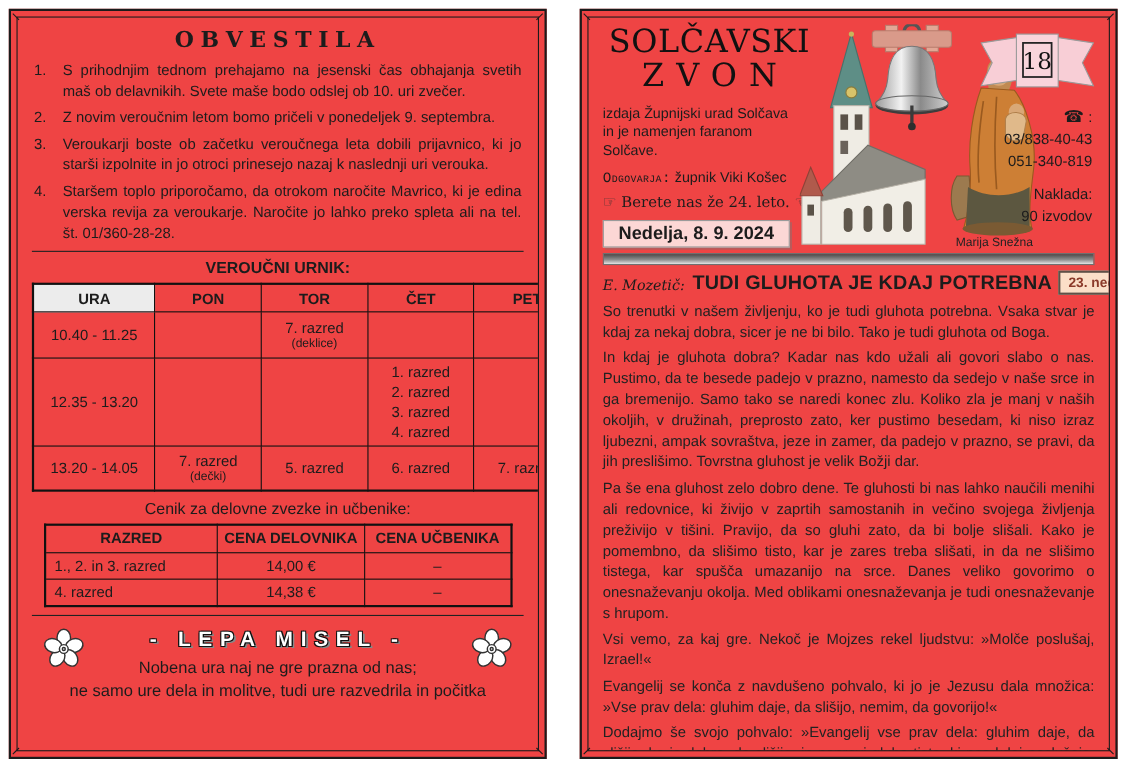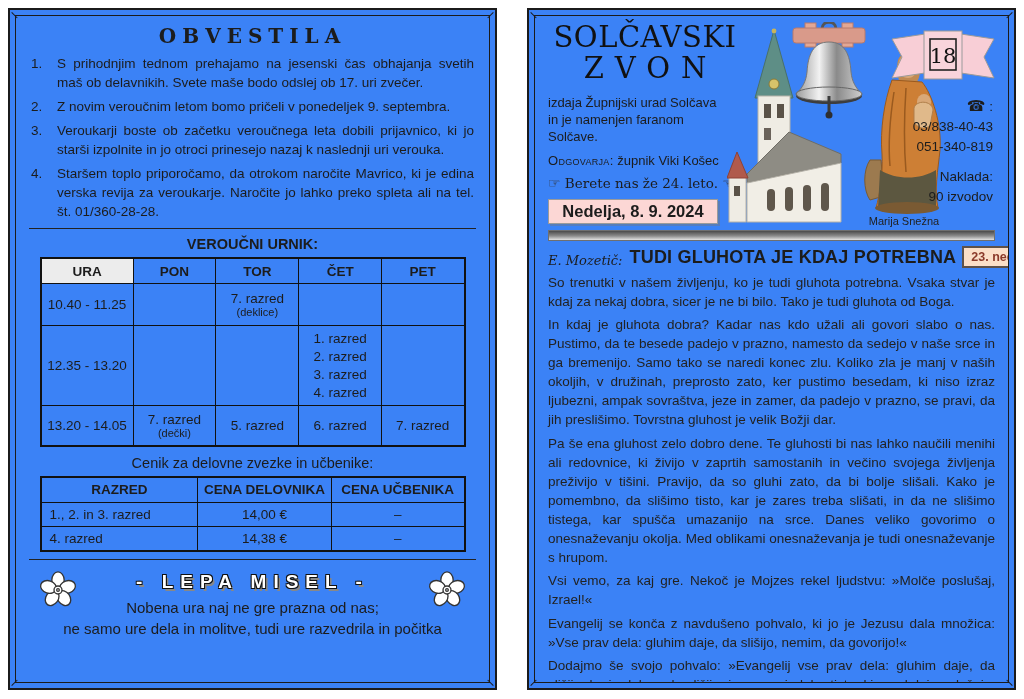--- a/index.html
+++ b/index.html
@@ -1,21 +1,21 @@
 <!DOCTYPE html>
 <html><head>
 <meta charset="utf-8">
 <style>
   html,body{margin:0;padding:0;}
   body{
     width:1024px;height:699px;position:relative;background:#ffffff;
     font-family:"Liberation Sans",sans-serif;color:#1c1c1c;overflow:hidden;
   }
   
-  .page{position:absolute;top:8px;height:682px;background:#3b82f6;}
+  .page{position:absolute;top:8px;height:682px;background:#ef4444;}
   .page-left{left:8px;width:489px;}
   .page-right{left:527px;width:489px;}
   .frame{position:absolute;inset:0;border:2px solid #1b1b1b;pointer-events:none;z-index:6;}
   .frame::after{content:"";position:absolute;inset:5px;border:1px solid #1b1b1b;}
   .dg{position:absolute;height:1px;width:8px;background:#1b1b1b;}
   .dg.tl{left:2px;top:2px;transform:rotate(45deg);transform-origin:0 0;}
   .dg.tr{right:2px;top:2px;transform:rotate(-45deg);transform-origin:100% 0;}
   .dg.bl{left:2px;bottom:2px;transform:rotate(-45deg);transform-origin:0 100%;}
   .dg.br{right:2px;bottom:2px;transform:rotate(45deg);transform-origin:100% 100%;}
   .content{position:absolute;inset:8px;padding:6px 13px;overflow:hidden;}
@@ -26,21 +26,21 @@
   .notices{margin:0 2px;}
   .notice-row{display:flex;margin-bottom:5px;font-size:13.5px;line-height:19px;}
   .notice-num{width:18px;flex:none;margin-right:8px;}
   .notice-text{flex:1;text-align:justify;}
   .hline{border:none;border-top:1.5px solid #222;margin:7px 0;}
   .urnik-title{font-weight:bold;font-size:14.5px;text-align:center;margin:4px 0 5px 0;}
   table{border-collapse:collapse;margin:0 auto;}
   .tbl{border:2px solid #111;}
   .tbl th,.tbl td{border:1px solid #111;font-size:13.5px;text-align:center;padding:1px 4px;}
   .tbl th{font-weight:bold;font-size:13.5px;}
-  .urnik{width:426px;}
+  .urnik{width:500px;}
   .urnik .c-ura{width:95px;}
   .urnik .c-day{width:82px;}
   .urnik thead th{height:22px;}
   .th-ura{background:#ececec;}
   .r1{height:42px;}
   .r2{height:80px;}
   .r3{height:40px;}
   .cell-sub{display:block;font-size:11px;line-height:12px;}
   .pre{white-space:pre-line;line-height:18px;}
   .cenik-caption{font-size:14.5px;text-align:center;margin:8px 0 5px 0;}
@@ -61,21 +61,21 @@
   .lepa-line{font-size:15px;line-height:21px;text-align:center;}
 
   
   .mast{position:relative;height:206px;}
   .mast-left{position:absolute;left:0;top:0;width:194px;}
   .mast-title{font-family:"DejaVu Serif",serif;text-align:center;line-height:1.08;color:#111;}
   .mast-title .t1{font-size:29px;letter-spacing:0.5px;display:block;}
   .mast-title .t2{font-size:29px;letter-spacing:11px;display:block;padding-left:11px;}
   .issued{margin-top:9px;font-size:13px;line-height:17px;width:182px;}
   .resp{margin-top:8px;font-size:13px;}
-  .smallcaps{font-variant:small-caps;letter-spacing:0.3px;}
+  .smallcaps{font-variant:small-caps;letter-spacing:0.3px;font-family:Liberation Mono, monospace;}
   .berete{margin-top:7px;font-family:"DejaVu Serif",serif;font-size:13.5px;}
   .hand{font-family:"DejaVu Sans",sans-serif;font-size:14px;color:#333;}
   .datebox{display:inline-block;margin-top:8px;background:#fcd7d5;border:1px solid #9a9a9a;
     box-shadow:2px 2px 0 rgba(120,120,120,.45);padding:2px 0;width:168px;text-align:center;
     font-weight:bold;font-size:16.5px;}
   .church{position:absolute;left:179px;top:4px;z-index:1;}
   .bell{position:absolute;left:237px;top:0;z-index:2;}
   .statue{position:absolute;left:306px;top:26px;z-index:1;}
   .statue-caption{position:absolute;left:300px;top:193px;width:112px;text-align:center;
     font-size:11px;color:#222;z-index:2;}
@@ -106,21 +106,21 @@
       <i class="dg bl"></i>
       <i class="dg br"></i>
   </div>
   <div class="content">
 
     <div class="obv-title">OBVESTILA</div>
 
     <div class="notices">
       <div class="notice-row">
         <span class="notice-num">1.</span>
-        <span class="notice-text">S prihodnjim tednom prehajamo na jesenski čas obhajanja svetih maš ob delavnikih. Svete maše bodo odslej ob 17. uri zvečer.</span>
+        <span class="notice-text">S prihodnjim tednom prehajamo na jesenski čas obhajanja svetih maš ob delavnikih. Svete maše bodo odslej ob 10. uri zvečer.</span>
       </div>
       <div class="notice-row">
         <span class="notice-num">2.</span>
         <span class="notice-text">Z novim veroučnim letom bomo pričeli v ponedeljek 9. septembra.</span>
       </div>
       <div class="notice-row">
         <span class="notice-num">3.</span>
         <span class="notice-text">Veroukarji boste ob začetku veroučnega leta dobili prijavnico, ki jo starši izpolnite in jo otroci prinesejo nazaj k naslednji uri verouka.</span>
       </div>
       <div class="notice-row">

